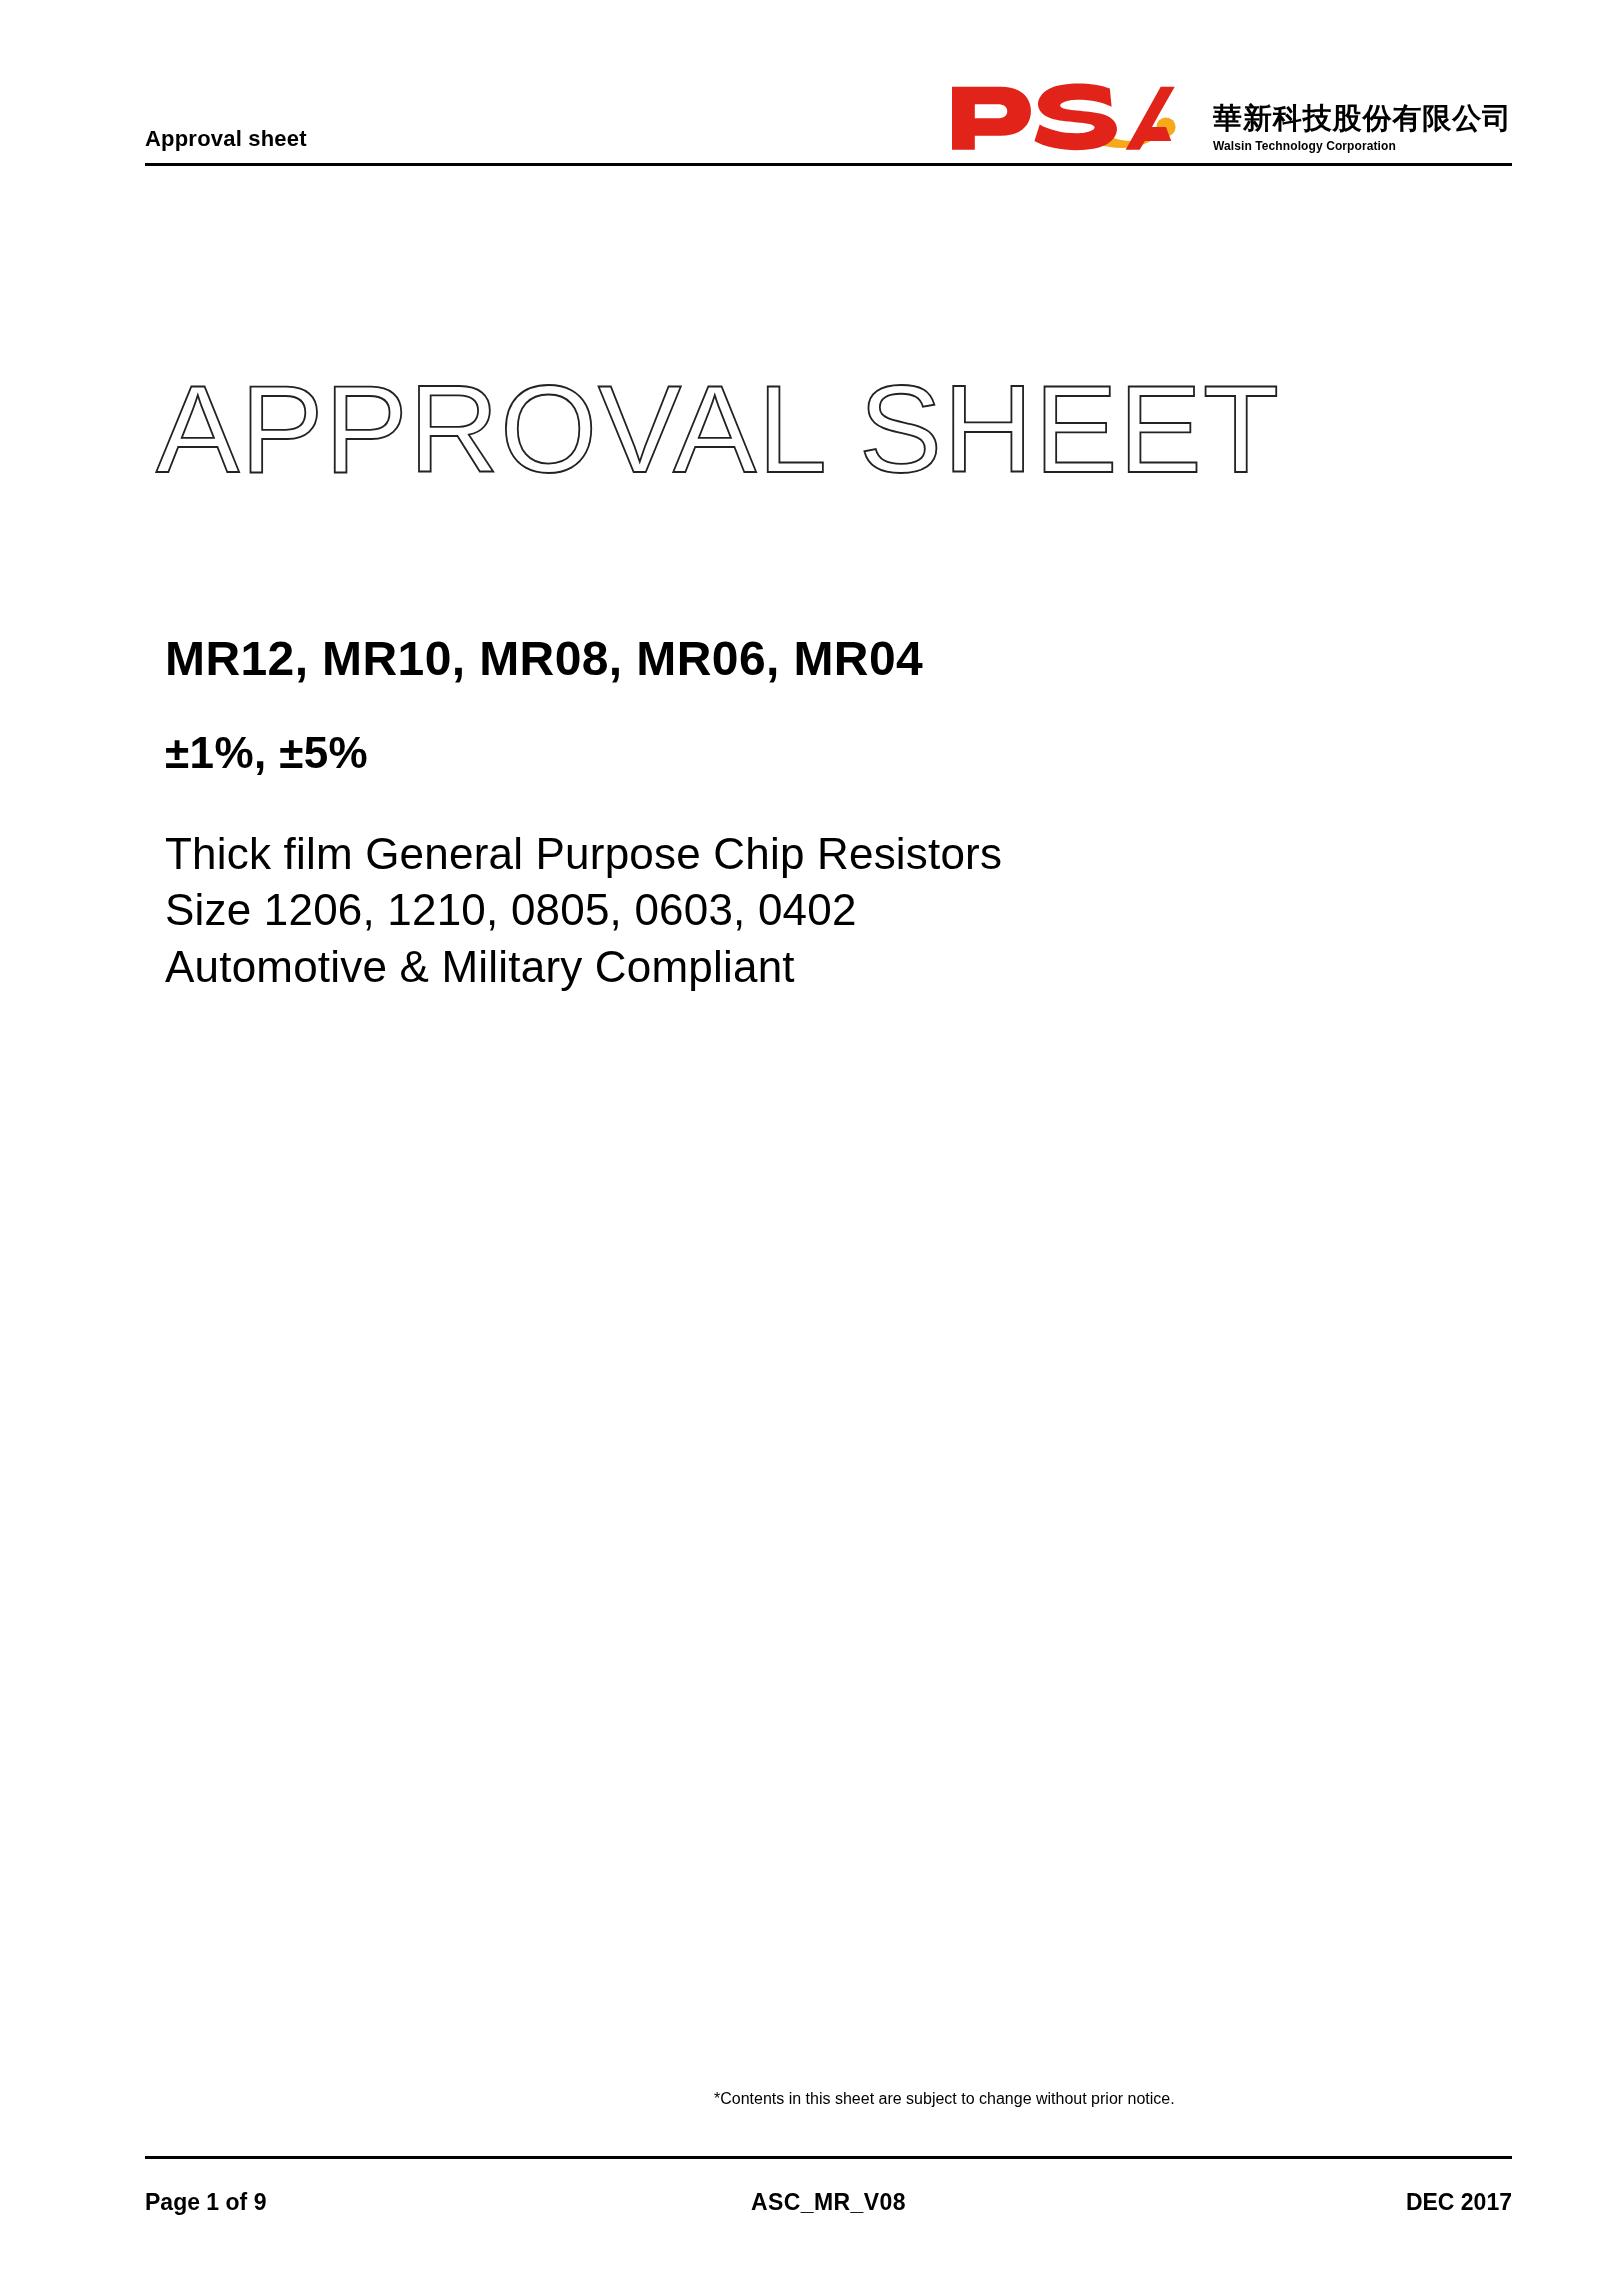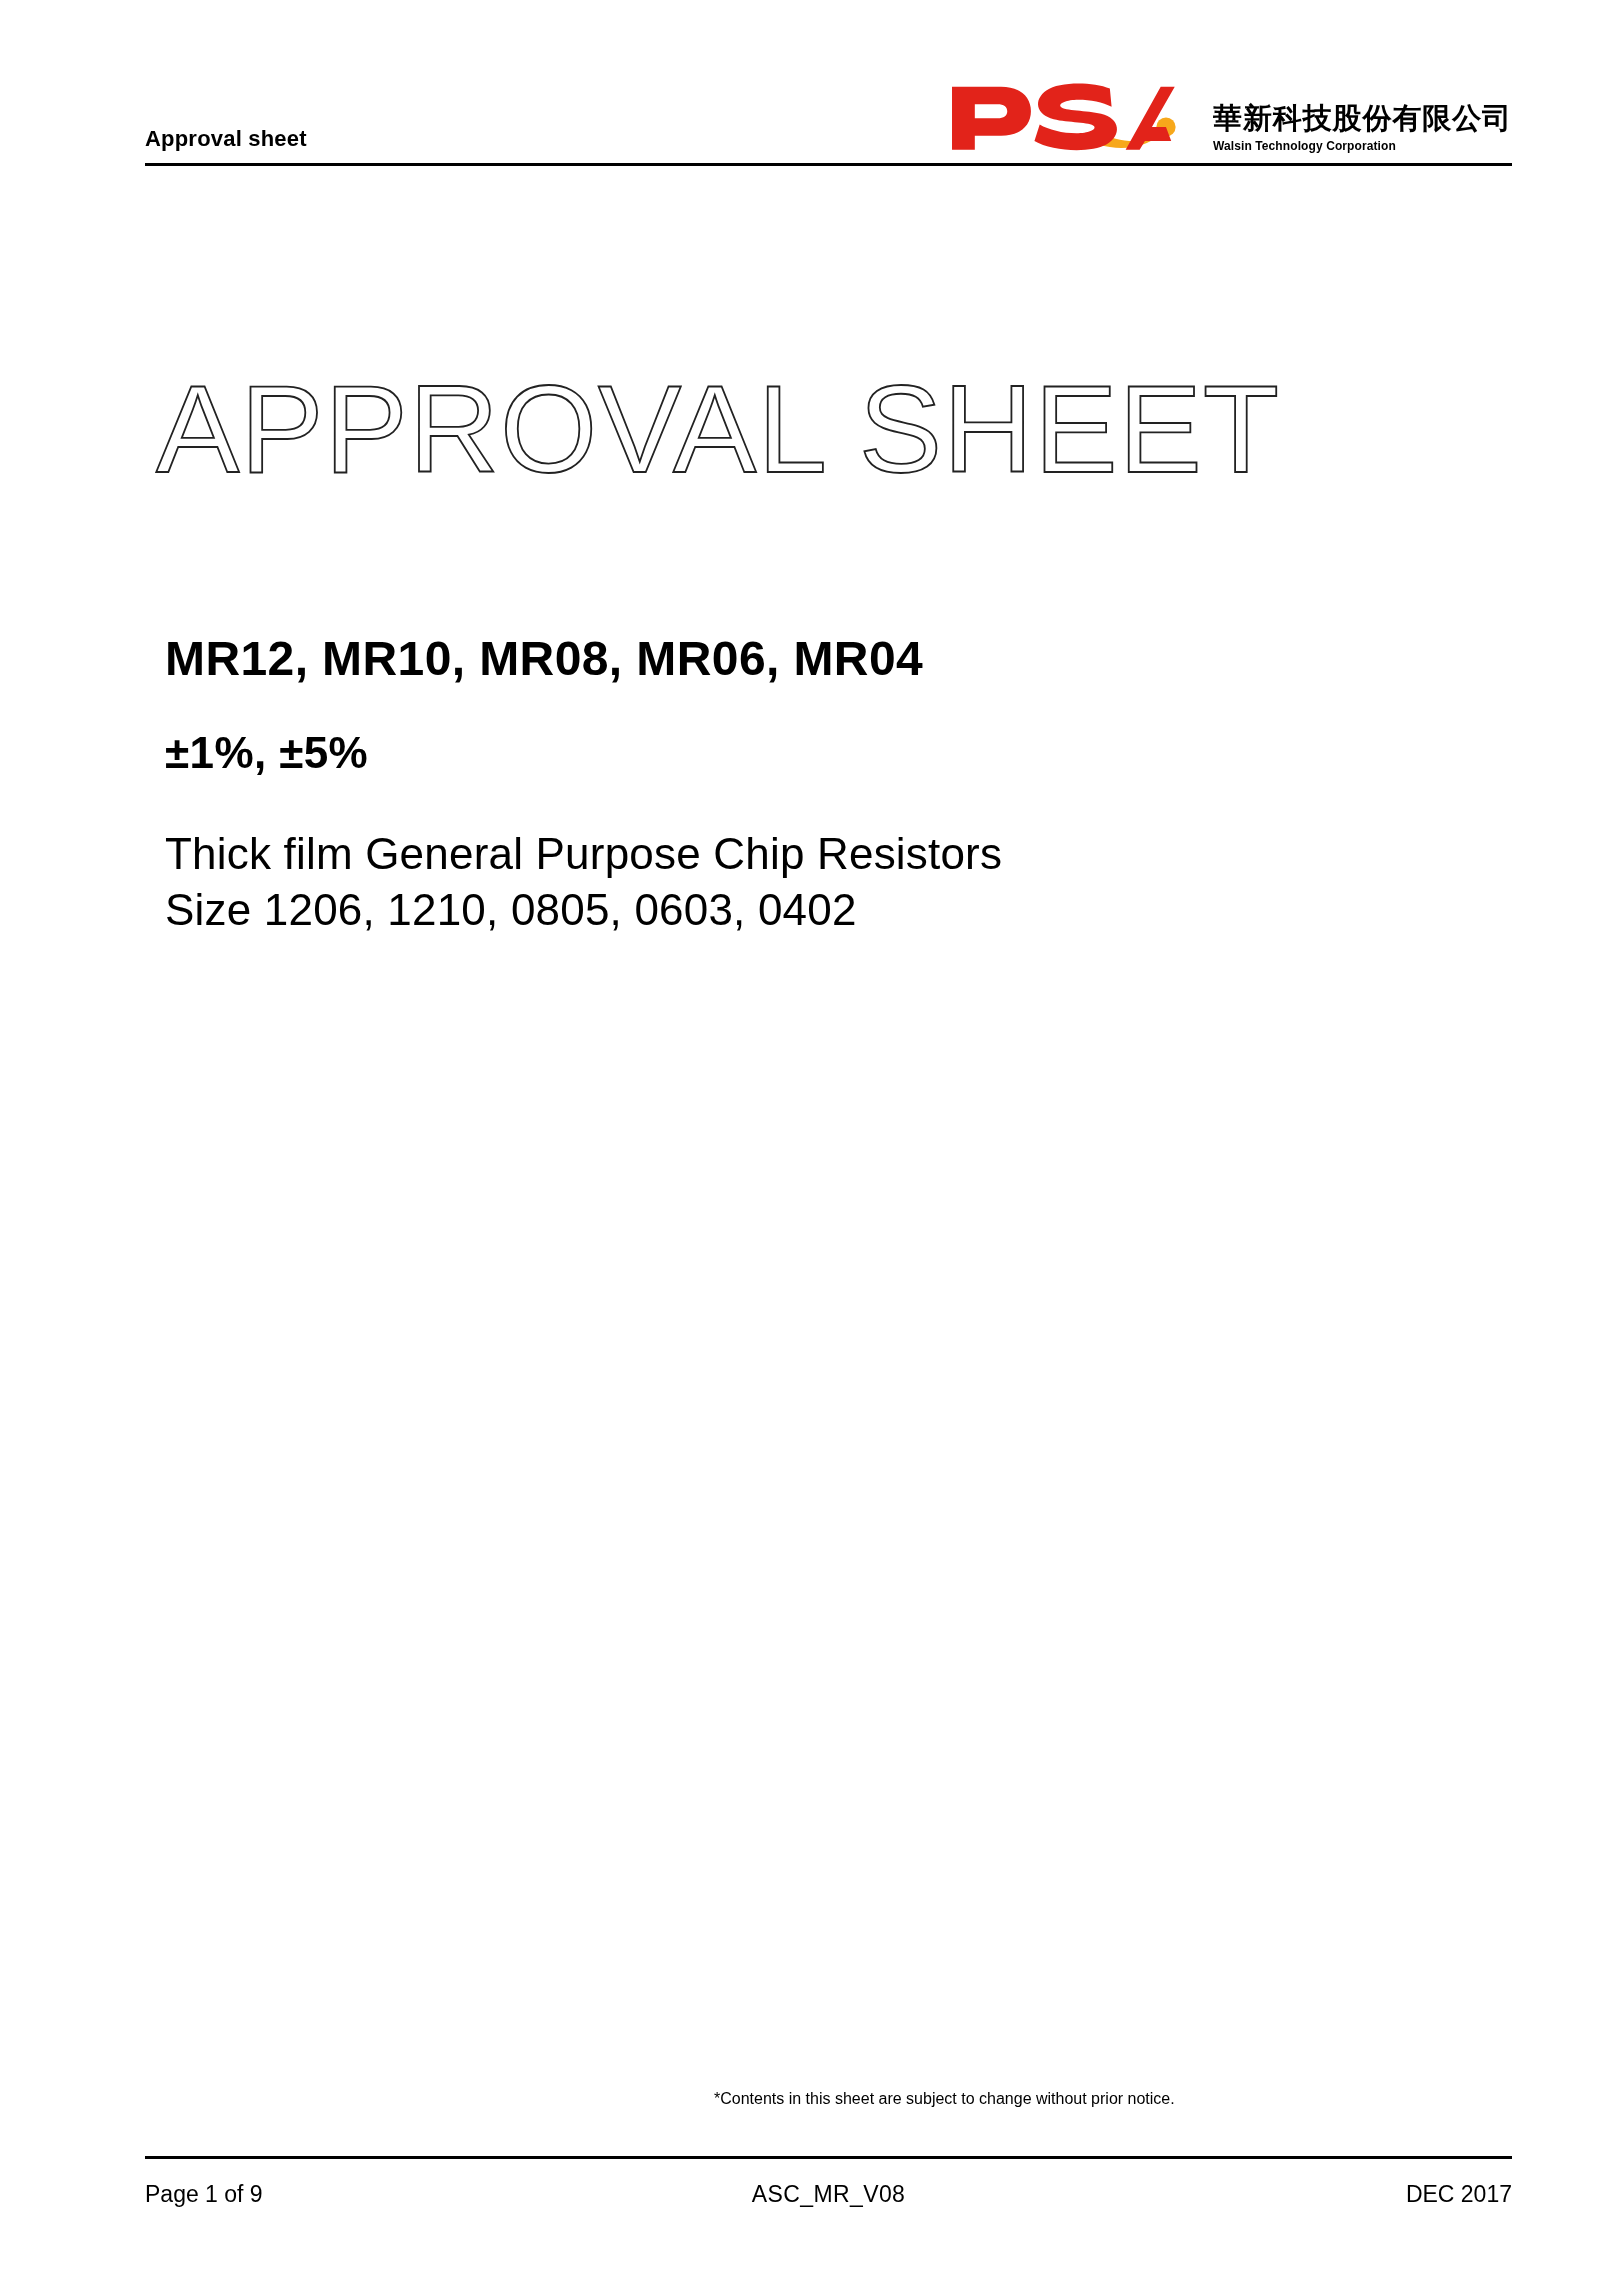--- a/index.html
+++ b/index.html
@@ -139,24 +139,24 @@
     top: 2156px;
     width: 1367px;
   }
   .footer-rule {
     width: 100%;
     height: 2.6px;
     background: #000;
   }
   .footer-row {
     position: relative;
-    margin-top: 22px;
+    margin-top: 30px;
     height: 35px;
     font-size: 23px;
-    font-weight: normal;
+    font-weight: bold;
   }
   .footer-left { position: absolute; left: 0; top: 0; }
   .footer-center {
     position: absolute;
     left: 0; right: 0;
     text-align: center;
     letter-spacing: 0.4px;
   }
   .footer-right { position: absolute; right: 0; top: 0; }
 </style>
@@ -191,20 +191,21 @@
     <div class="header-rule"></div>
   </div>
 
   <div class="outline-title">APPROVAL SHEET</div>
 
   <div class="main-block">
     <div class="part-numbers">MR12, MR10, MR08, MR06, MR04</div>
     <div class="tolerance">±1%, ±5%</div>
     <div class="desc-line">Thick film General Purpose Chip Resistors</div>
     <div class="desc-line">Size 1206, 1210, 0805, 0603, 0402</div>
+    <div class="desc-line">Automotive &amp; Military Compliant</div>
   </div>
 
   <div class="note">*Contents in this sheet are subject to change without prior notice.</div>
 
   <div class="footer">
     <div class="footer-rule"></div>
     <div class="footer-row">
       <span class="footer-left">Page 1 of 9</span>
       <span class="footer-center">ASC_MR_V08</span>
       <span class="footer-right">DEC 2017</span>

